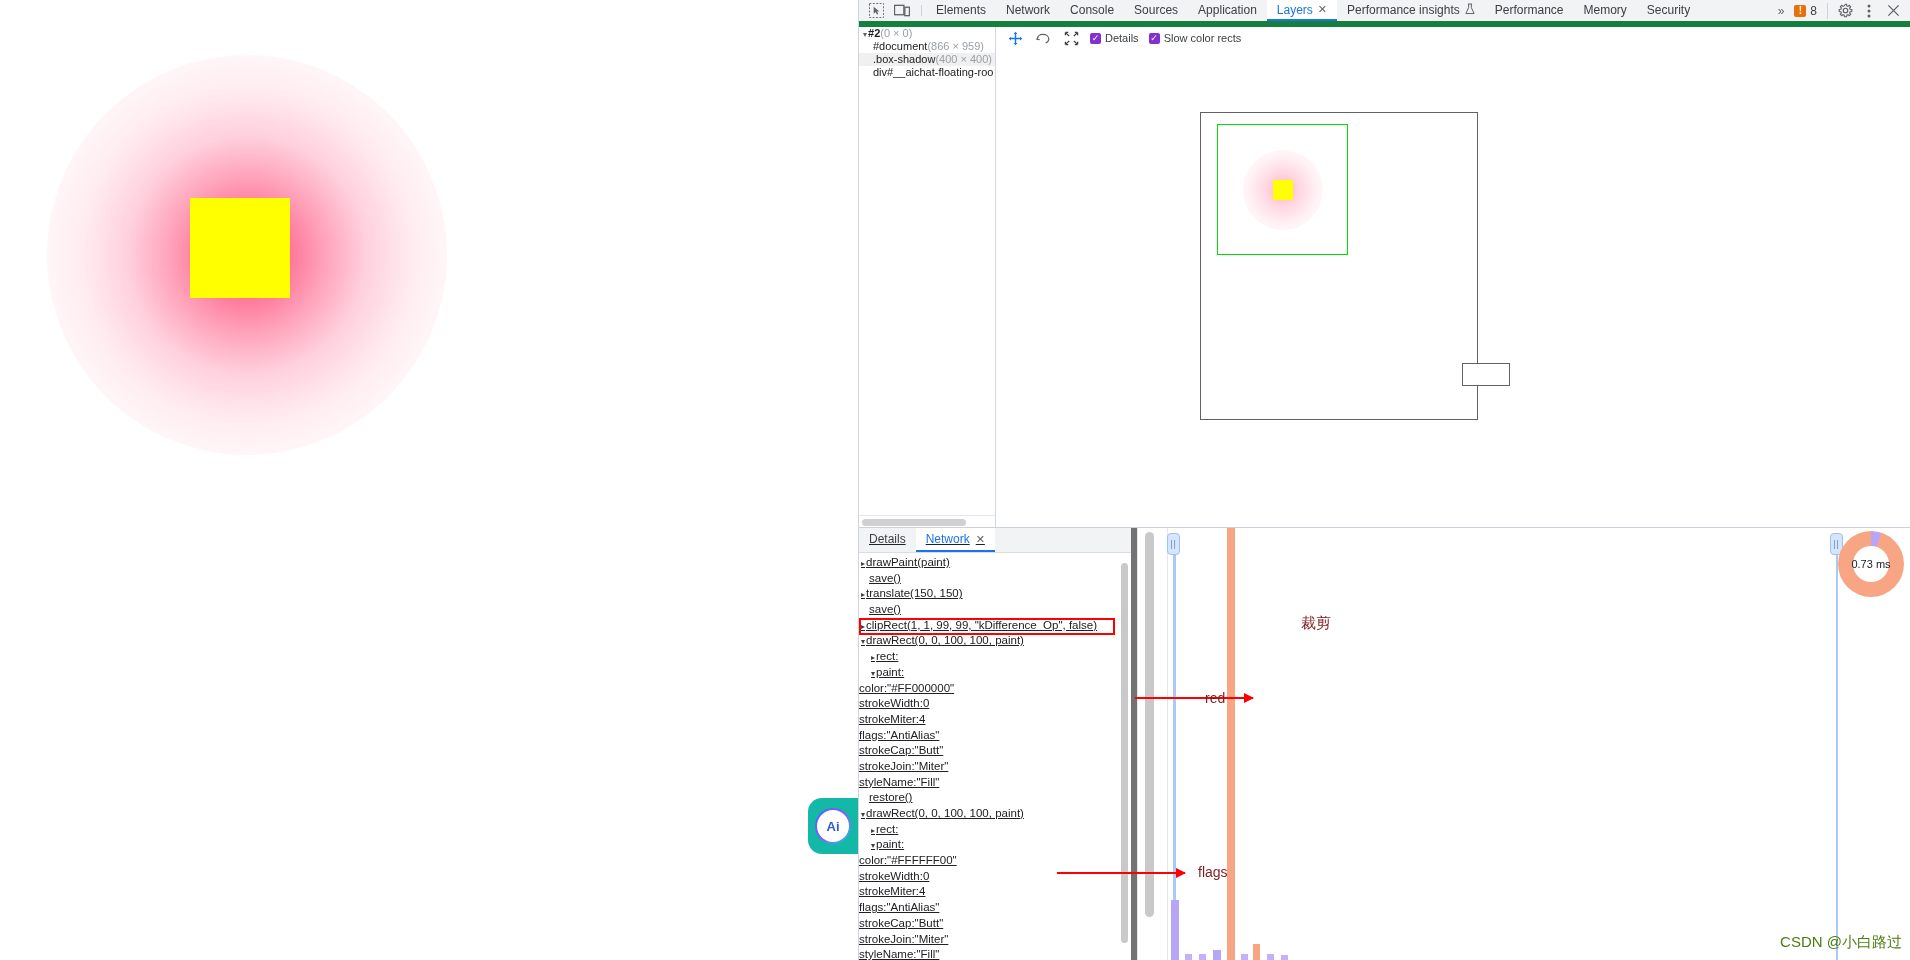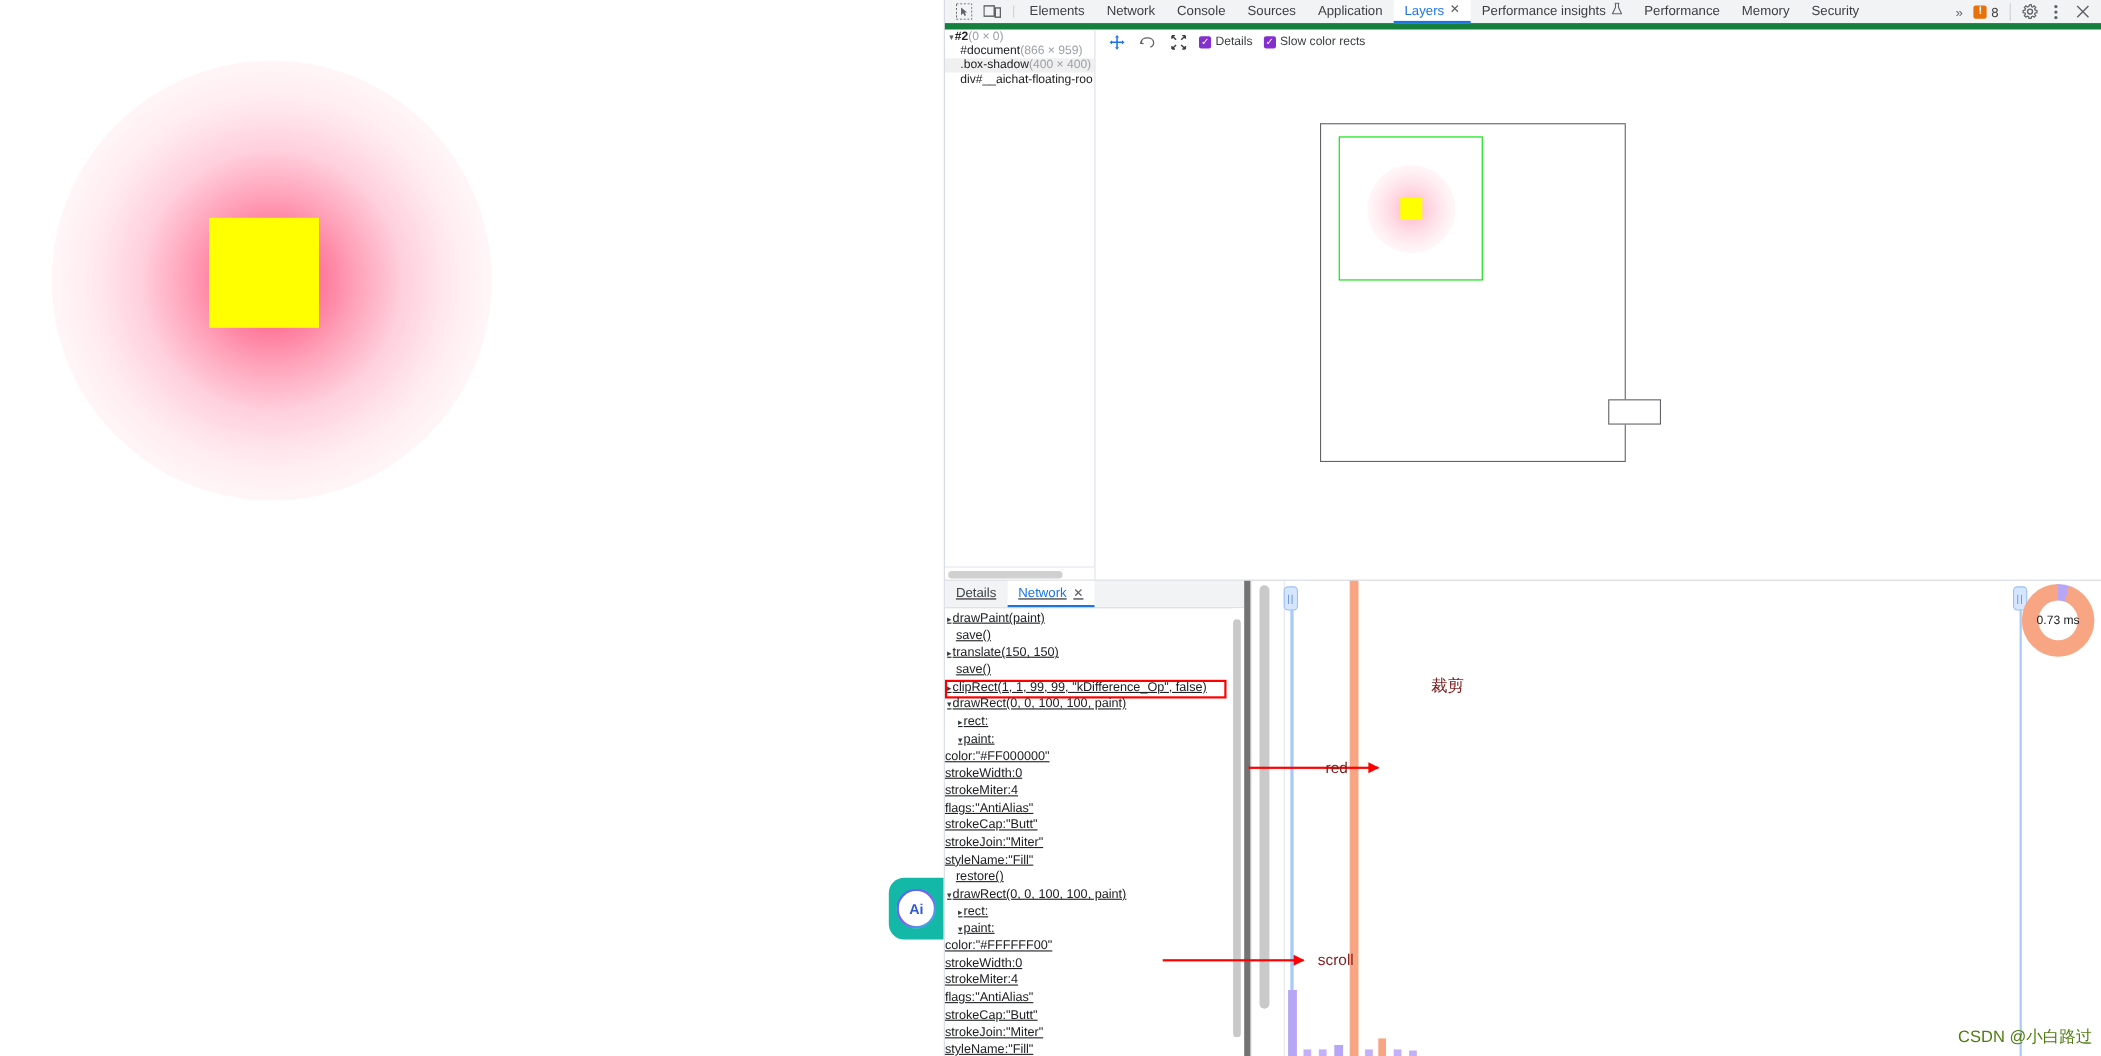--- a/index.html
+++ b/index.html
@@ -726,16 +726,16 @@
       </div>
     </div>
   </div>
 
   <div class="anno-text" style="left:1301px; top:614px; font-size:15px;">裁剪</div>
 
   <div class="anno-arrow" style="left:1135px; top:697px; width:118px;"></div>
   <div class="anno-text" style="left:1205px; top:690px;">red</div>
 
   <div class="anno-arrow" style="left:1057px; top:872px; width:128px;"></div>
-  <div class="anno-text" style="left:1198px; top:864px;">scroll</div>
+  <div class="anno-text" style="left:1198px; top:864px;">flags</div>
 
   <div id="watermark">CSDN @小白路过</div>
 </div>
 
 </body></html>

